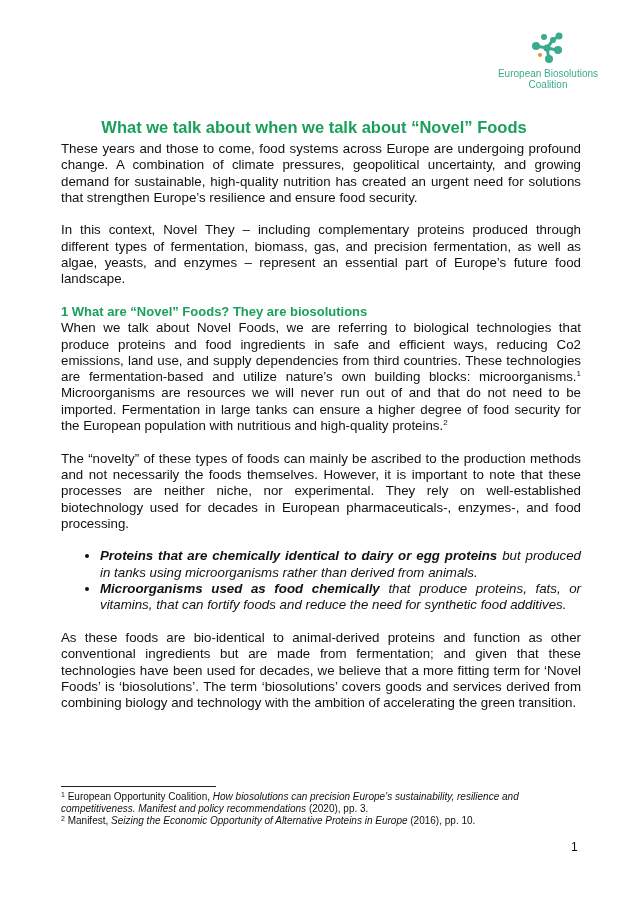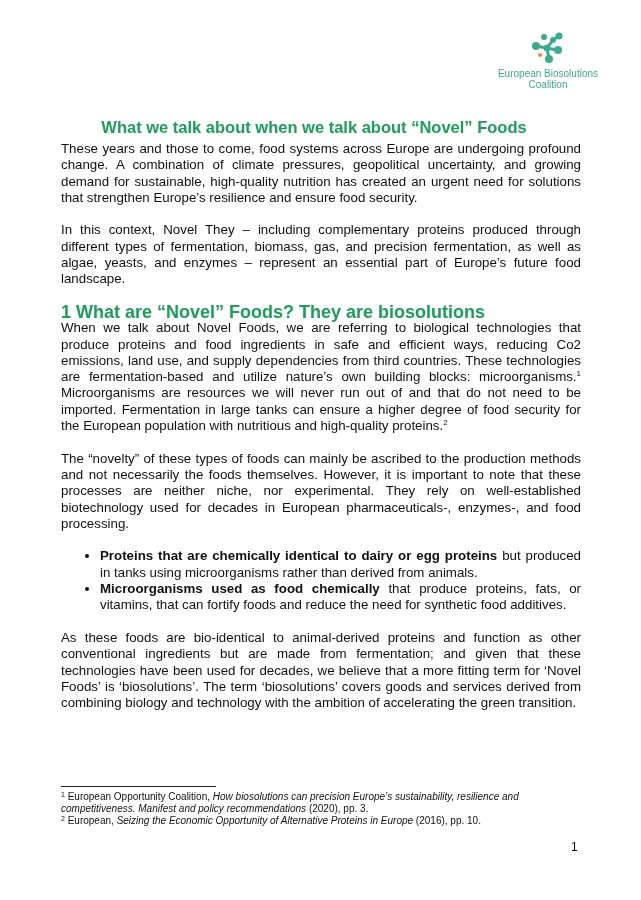--- a/index.html
+++ b/index.html
@@ -5,23 +5,23 @@
   html, body { margin: 0; padding: 0; background: #ffffff; }
   body { width: 641px; height: 900px; position: relative; overflow: hidden;
          font-family: "Liberation Sans", sans-serif; color: #111; }
   .logo { position: absolute; left: 478px; top: 30px; width: 140px; text-align: center; }
   .logo svg { display: block; margin: 0 auto; }
   .logo-text { font-size: 10px; line-height: 11px; color: #3aab8e; margin-top: 4px; }
   .title { position: absolute; left: 0; width: 572px; top: 118px; text-align: center;
            font-size: 16.5px; font-weight: bold; color: #1aa05a; padding-left: 28px; }
   .content { position: absolute; left: 61px; width: 520px; top: 141px; font-size: 13.3px; line-height: 16.3px; }
   p { margin: 0 0 16.3px 0; text-align: justify; }
-  .h2 { font-weight: bold; color: #1aa05a; font-size: 18px; margin: 0; }
+  .h2 { font-weight: bold; color: #1aa05a; font-size: 13px; margin: 0; }
   sup { font-size: 8px; line-height: 0; vertical-align: 5px; }
-  ul { margin: 0 0 16.3px 0; padding-left: 39px; }
+  ul { margin: 0 0 16.3px 0; padding-left: 39px; font-style: italic; }
   li { list-style: disc; text-align: justify; }
   li b { font-weight: bold; }
   .fn-rule { position: absolute; left: 61px; top: 786px; width: 155px; border-top: 1px solid #222; }
   .footnotes { position: absolute; left: 61px; top: 791px; width: 520px; font-size: 10px; line-height: 12px; }
   .footnotes sup { font-size: 7px; vertical-align: 3px; }
   .page-num { position: absolute; left: 571px; top: 840px; font-size: 12px; }
 </style>
 </head>
 <body>
 
@@ -62,16 +62,16 @@
   <ul>
     <li><b>Proteins that are chemically identical to dairy or egg proteins</b><span> but produced in tanks using microorganisms rather than derived from animals.</span></li>
     <li><b>Microorganisms used as food chemically</b><span> that produce proteins, fats, or vitamins, that can fortify foods and reduce the need for synthetic food additives.</span></li>
   </ul>
   <p>As these foods are bio-identical to animal-derived proteins and function as other conventional ingredients but are made from fermentation; and given that these technologies have been used for decades, we believe that a more fitting term for ‘Novel Foods’ is ‘biosolutions’. The term ‘biosolutions’ covers goods and services derived from combining biology and technology with the ambition of accelerating the green transition.</p>
 </div>
 
 <div class="fn-rule"></div>
 <div class="footnotes">
   <div><sup>1</sup><span> European Opportunity Coalition, </span><i>How biosolutions can precision Europe’s sustainability, resilience and competitiveness. Manifest and policy recommendations</i><span> (2020), pp. 3.</span></div>
-  <div><sup>2</sup><span> European, </span><i>Seizing the Economic Opportunity of Alternative Proteins in Europe</i><span> (2016), pp. 10.</span></div>
+  <div><sup>2</sup><span> Manifest, </span><i>Seizing the Economic Opportunity of Alternative Proteins in Europe</i><span> (2016), pp. 10.</span></div>
 </div>
 
 <div class="page-num">1</div>
 
 </body></html>

